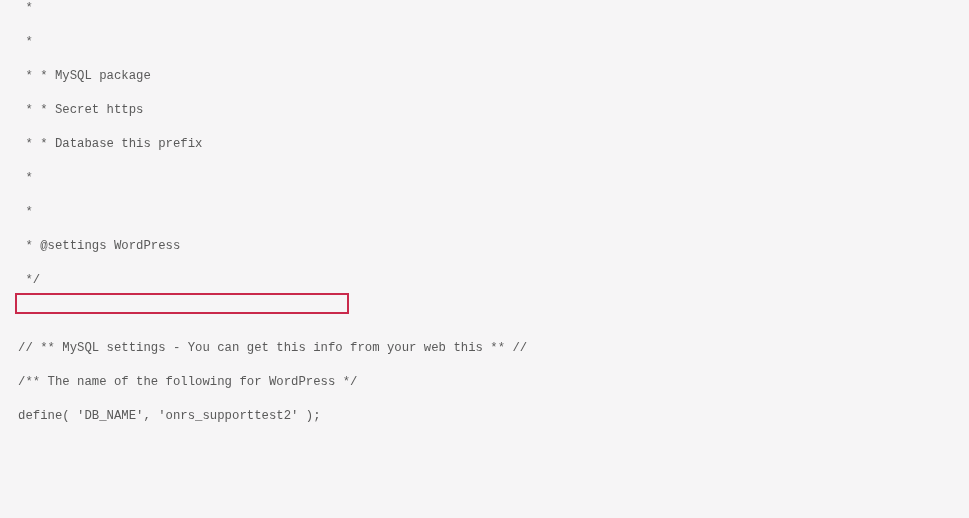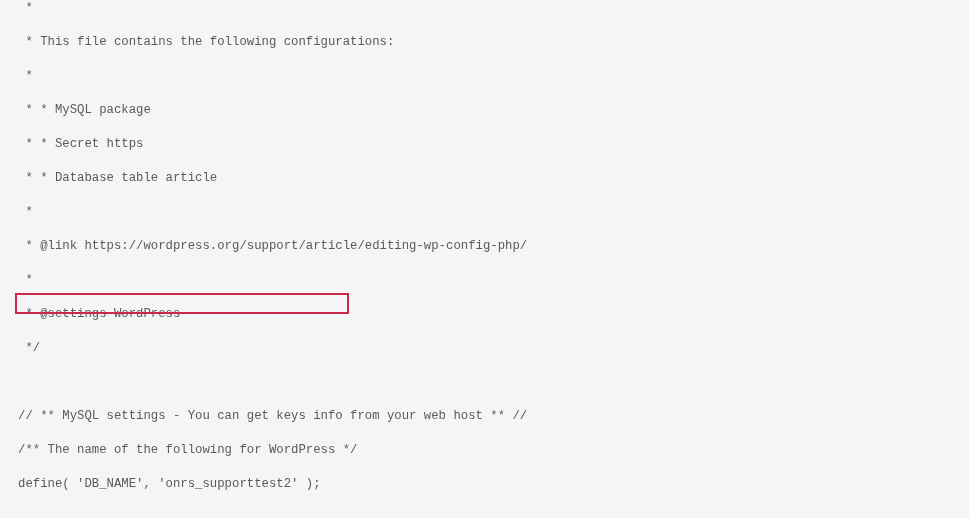--- a/index.html
+++ b/index.html
@@ -29,32 +29,30 @@
     height: 17px;
     pointer-events: none;
   }
   .container { position: relative; }
 </style>
 </head>
 <body>
 
 <div class="container">
 <pre class="code"><span class="line"> *</span>
-<span class="line"> * This file contains the following configurations:</span>
 <span class="line"> *</span>
 <span class="line"> * * MySQL package</span>
 <span class="line"> * * Secret https</span>
-<span class="line"> * * Database table article</span>
+<span class="line"> * * Database this prefix</span>
 <span class="line"> *</span>
-<span class="line"> * @link https://wordpress.org/support/article/editing-wp-config-php/</span>
 <span class="line"> *</span>
 <span class="line"> * @settings WordPress</span>
 <span class="line"> */</span>
 <span class="line"></span>
-<span class="line">// ** MySQL settings - You can get keys info from your web host ** //</span>
+<span class="line">// ** MySQL settings - You can get this info from your web this ** //</span>
 <span class="line">/** The name of the following for WordPress */</span>
 <span class="line">define( 'DB_NAME', 'onrs_supporttest2' );</span>
 
 
 
 
 
 
 
 

